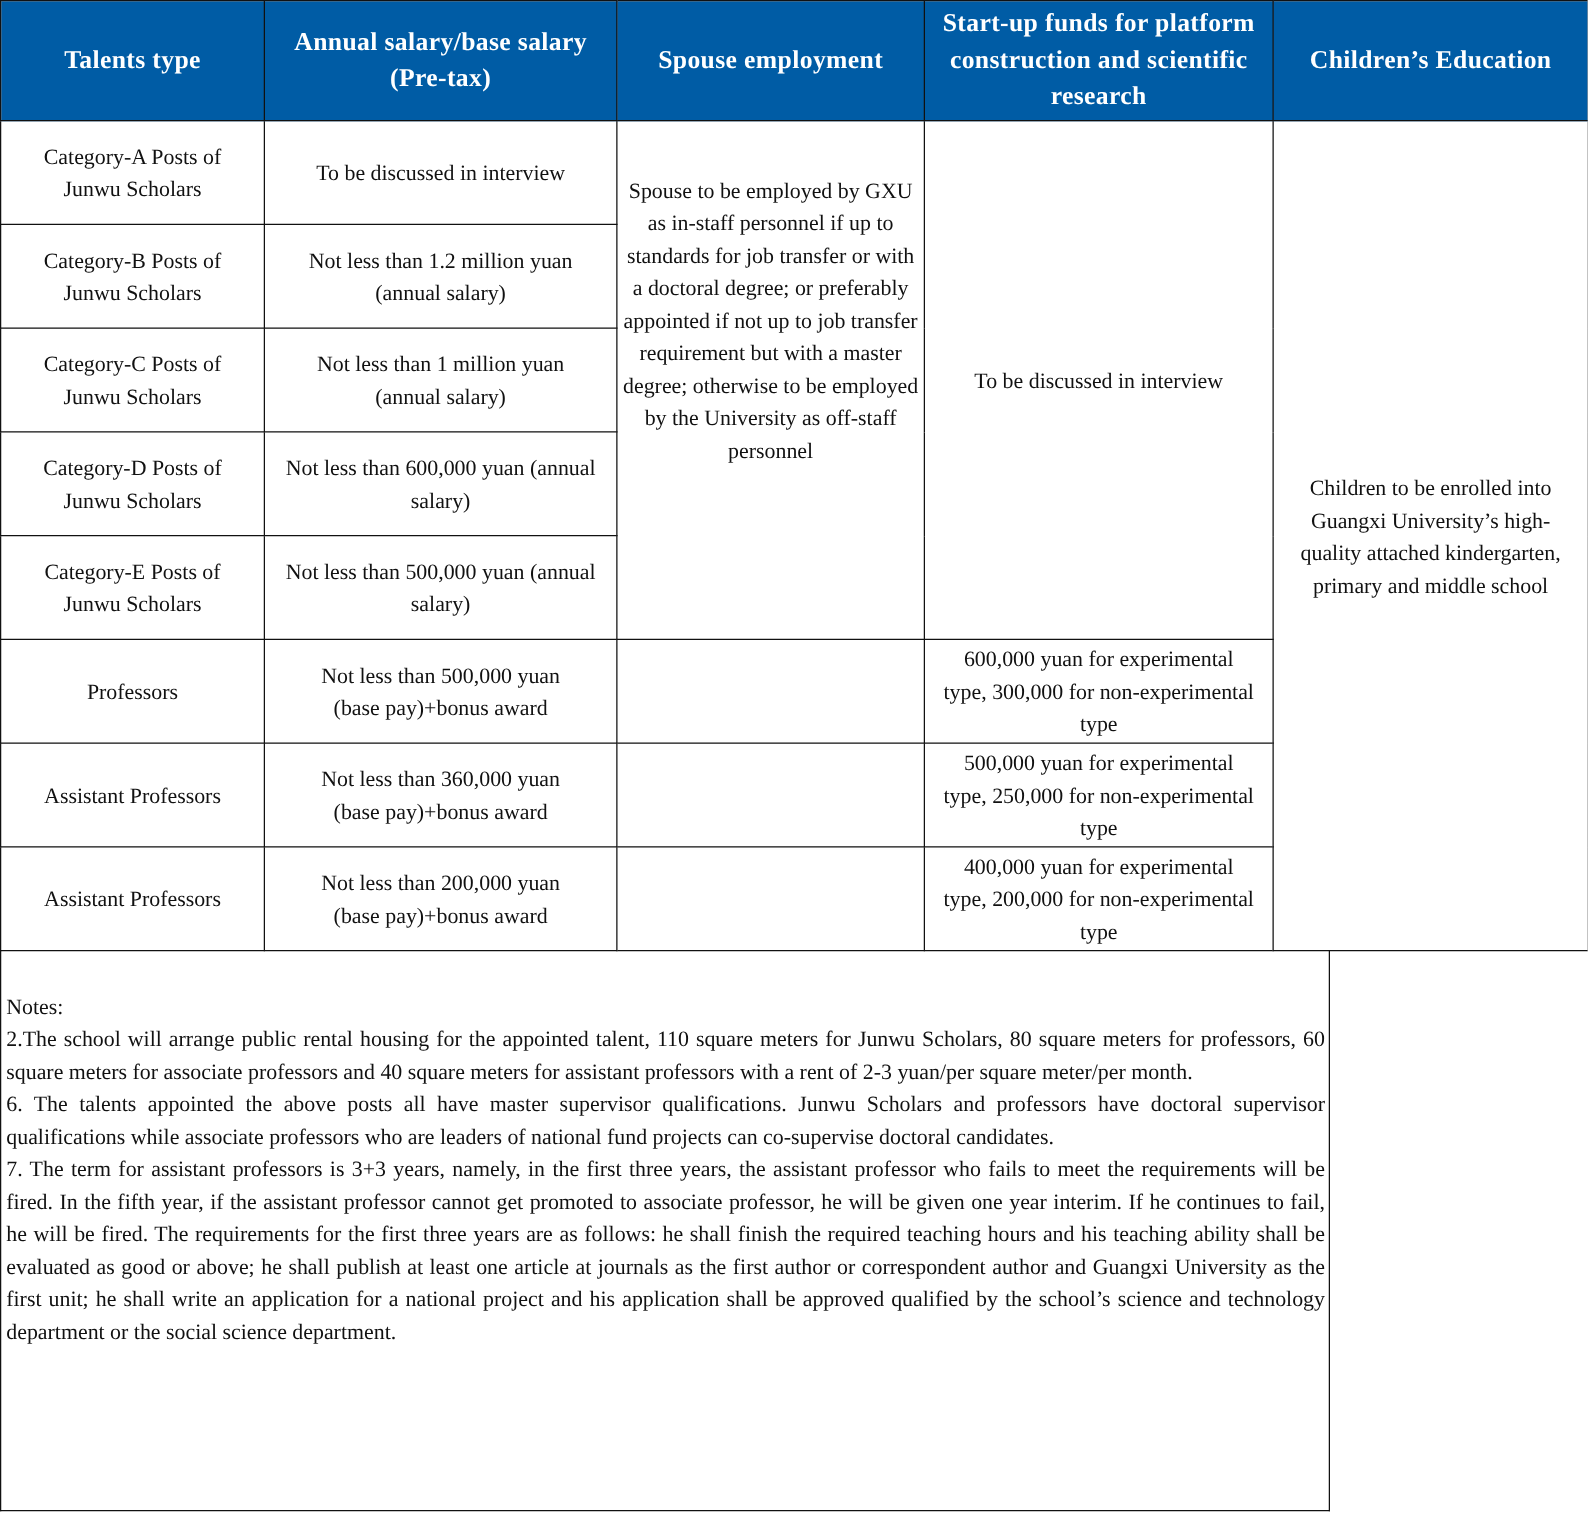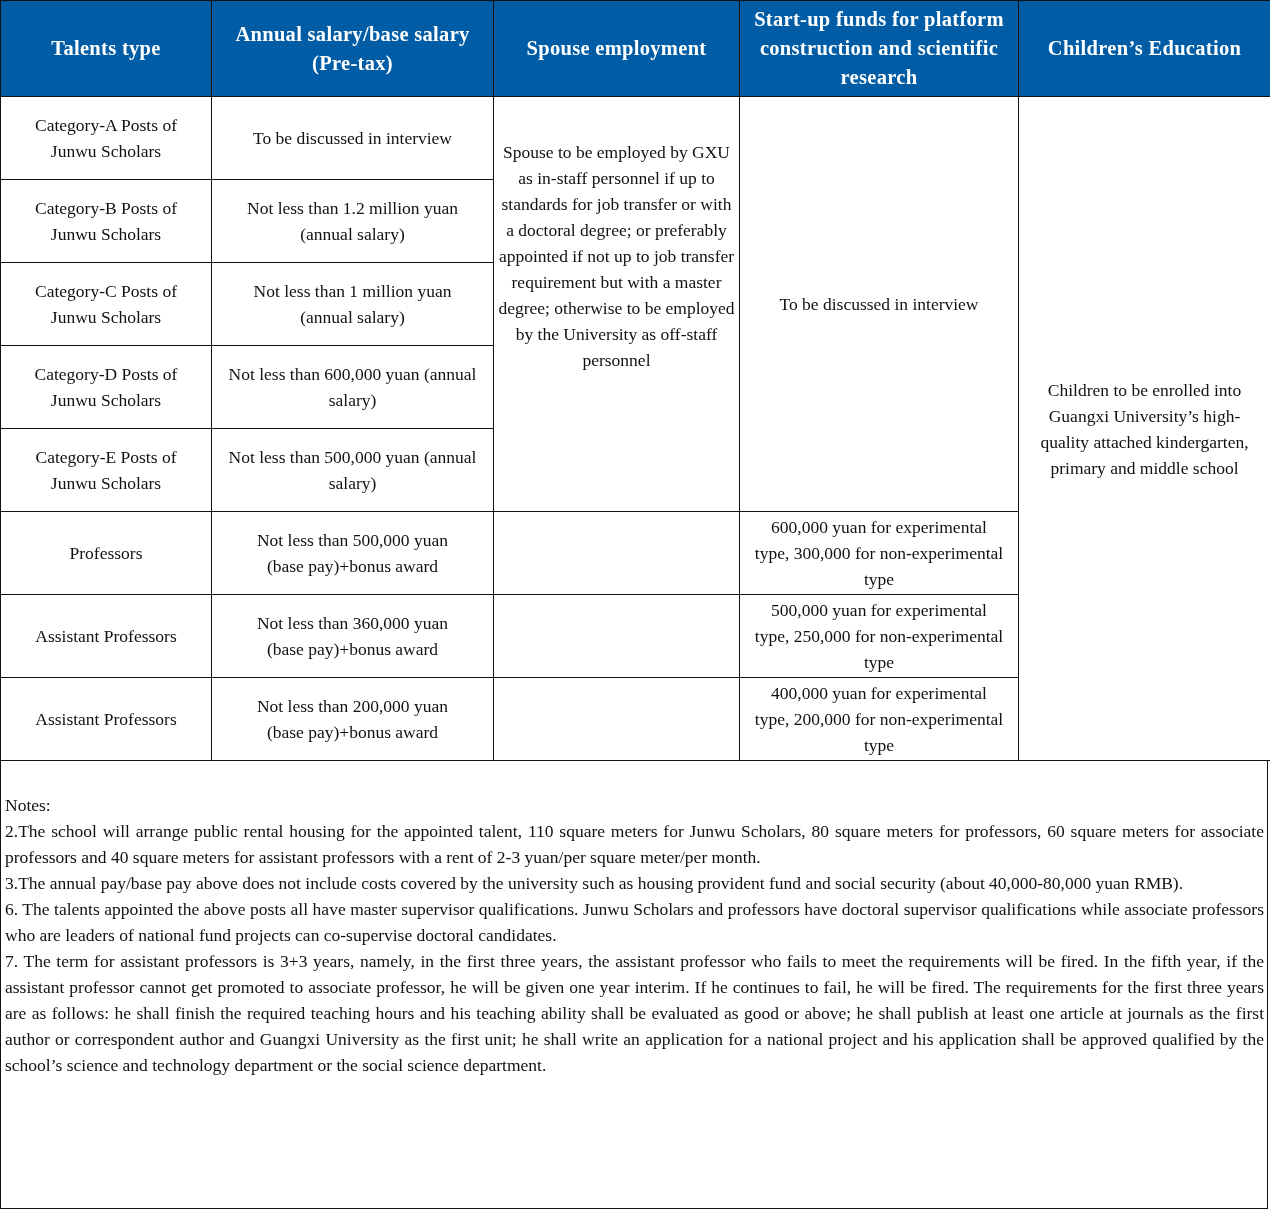--- a/index.html
+++ b/index.html
@@ -3,21 +3,21 @@
   <meta charset="utf-8">
   <style>
     html, body { margin: 0; padding: 0; background: #ffffff; }
     body { width: 1270px; height: 1211px; position: relative; overflow: hidden;
            font-family: "Liberation Serif", "DejaVu Serif", serif; color: #111; }
     table.main { position: absolute; left: 0; top: 0; width: 1270px; border-collapse: collapse; table-layout: fixed; }
     table.main td, table.main th { border: 1.5px solid #111; text-align: center; vertical-align: middle; padding: 0 4px; }
     table.main th { background: #005ca5; color: #fff; font-weight: bold; font-size: 20.5px; line-height: 29px; height: 95px; letter-spacing: 0.3px; }
     table.main td { font-size: 17.5px; line-height: 26px; }
     tr.r { height: 83px; }
-    .notes { position: absolute; left: 0; top: 760px; width: 1268px; height: 449px; border: 1.5px solid #111; border-top: none; box-sizing: border-box; padding: 32px 3px 0 4px; font-size: 17.5px; line-height: 26px; }
+    .notes { position: absolute; left: 0; top: 760px; width: 1064px; height: 449px; border: 1.5px solid #111; border-top: none; box-sizing: border-box; padding: 32px 3px 0 4px; font-size: 17.5px; line-height: 26px; }
     .notes p { margin: 0; text-align: justify; }
   </style>
 </head>
 <body>
 
 <table class="main">
   <colgroup>
     <col style="width:211px">
       <col style="width:282px">
       <col style="width:246px">
@@ -74,16 +74,15 @@
       <td><span style="display:inline-block;max-width:230px">Not less than 200,000 yuan (base pay)+bonus award</span></td>
       <td></td>
       <td><span style="display:inline-block;max-width:250px">400,000 yuan for experimental type, 200,000 for non-experimental type</span></td>
     </tr>
   </tbody>
 </table>
 
 <div class="notes">
   <p>Notes:</p>
   <p>2.The school will arrange public rental housing for the appointed talent, 110 square meters for Junwu Scholars, 80 square meters for professors, 60 square meters for associate professors and 40 square meters for assistant professors with a rent of 2-3 yuan/per square meter/per month.</p>
-  <p>3.The annual pay/base pay above does not include costs covered by the university such as housing provident fund and social security (about 40,000-80,000 yuan RMB).</p>
   <p>6. The talents appointed the above posts all have master supervisor qualifications. Junwu Scholars and professors have doctoral supervisor qualifications while  associate professors who are leaders of national fund projects can co-supervise doctoral candidates.</p>
   <p>7. The term for assistant professors is 3+3 years, namely, in the first three years,  the assistant professor who fails to meet the requirements will be fired. In the fifth year,  if the assistant professor cannot get promoted to associate professor, he will be given one year interim. If he continues to fail, he will be fired. The requirements for the first three years are as follows: he shall finish the required teaching hours and his teaching ability shall be evaluated as good or above; he shall publish at least one article at journals as the first author or correspondent author and Guangxi University as the first unit; he shall write an application for a national project and his application shall be approved qualified by the school’s science and technology department or the social science  department.</p>
 </div>
 
 </body></html>

